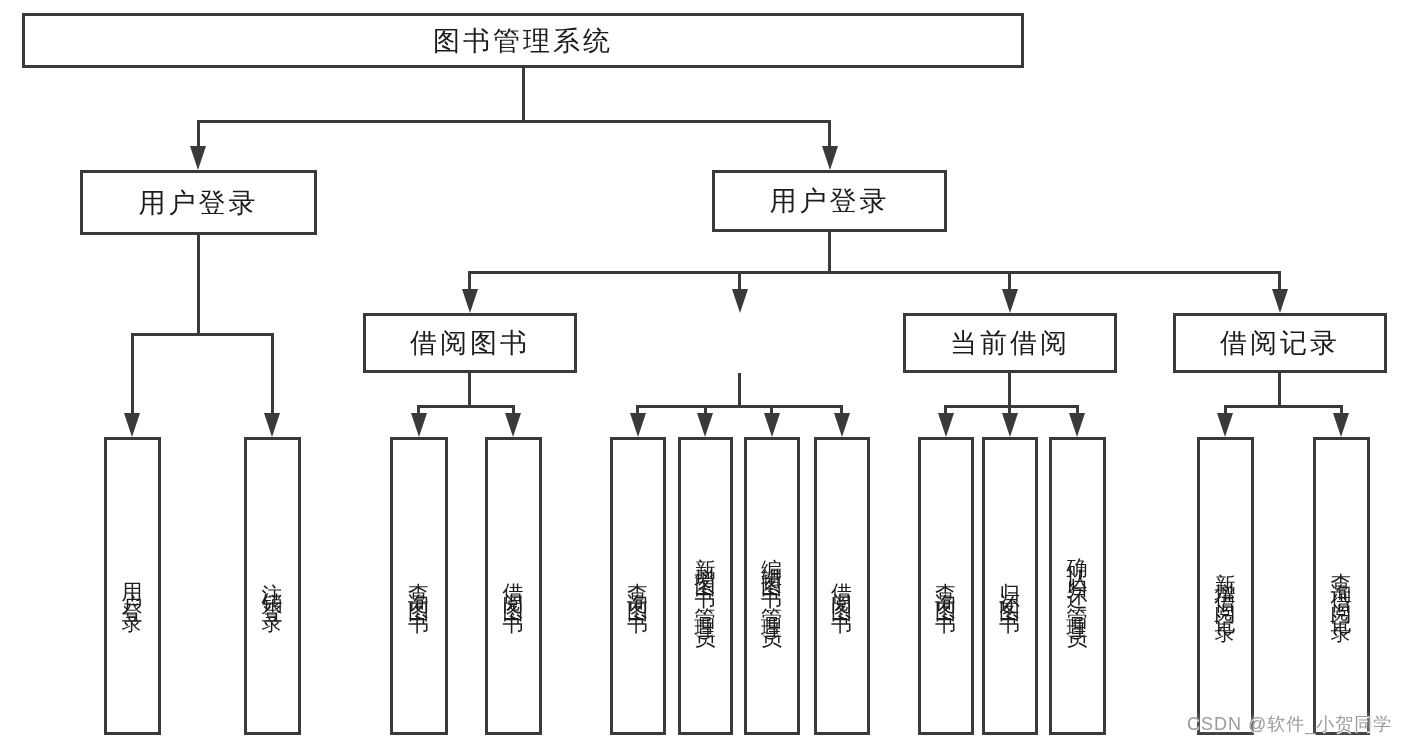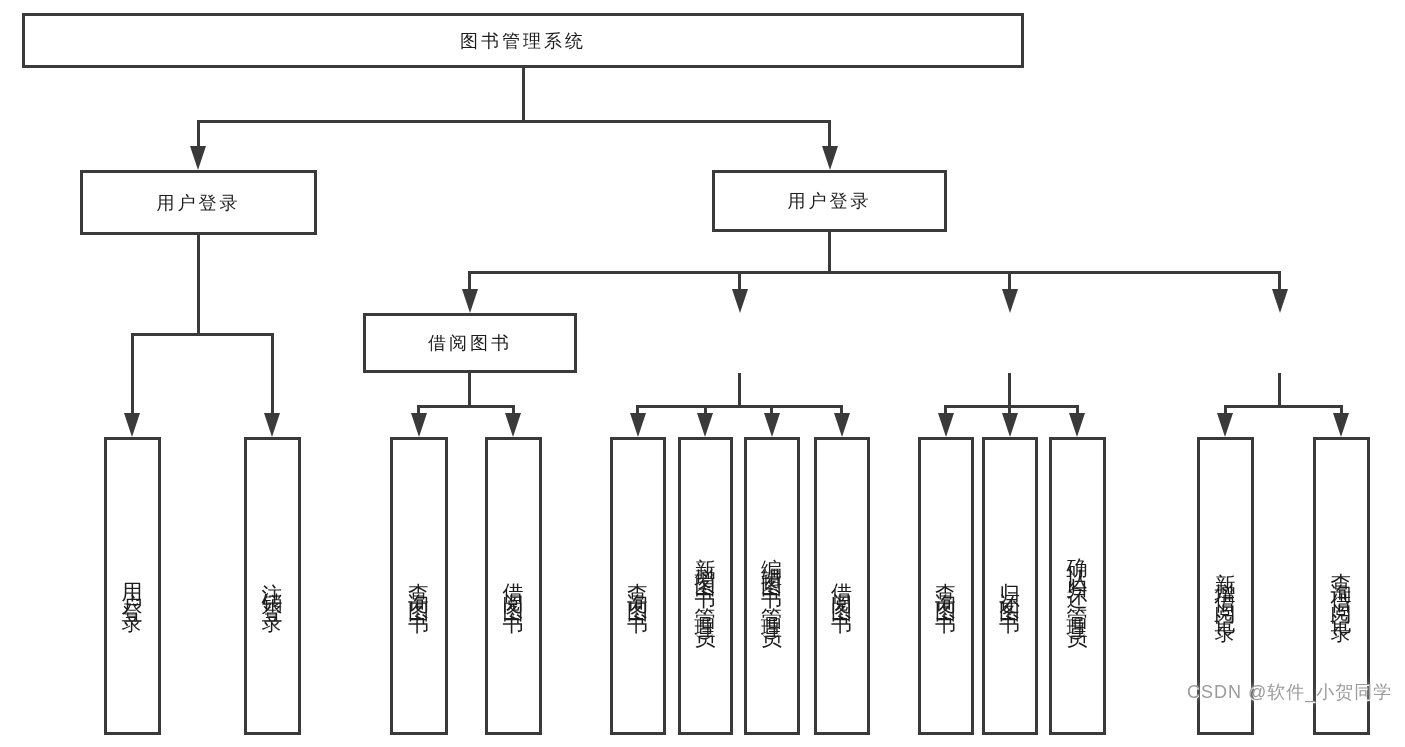--- a/index.html
+++ b/index.html
@@ -6,21 +6,21 @@
   .stage {
     position:relative; width:1405px; height:747px; background:#ffffff;
     font-family:"Liberation Sans", sans-serif; overflow:hidden;
   }
   .box {
     position:absolute; box-sizing:border-box;
     border:3px solid #3a3a3a; background:#ffffff;
     display:flex; align-items:center; justify-content:center;
     color:#1c1c1c;
   }
-  .box-h { font-size:18px; letter-spacing:3px; white-space:nowrap; }
+  .box-h { font-size:27px; letter-spacing:3px; white-space:nowrap; }
   .box-v {
     writing-mode:vertical-rl; text-orientation:mixed;
     font-size:21px; letter-spacing:10px; line-height:1;
   }
   .vl { position:absolute; width:3px; background:#3a3a3a; }
   .hl { position:absolute; height:3px; background:#3a3a3a; }
   .ar {
     position:absolute; width:0; height:0;
     border-left:8px solid transparent; border-right:8px solid transparent;
     border-top:24px solid #3a3a3a;
@@ -53,20 +53,22 @@
   <div class="vl" style="left:468px;  top:271px; height:21px;"></div>
   <div class="ar" style="left:462px;  top:289px;"></div>
   <div class="vl" style="left:738px;  top:271px; height:21px;"></div>
   <div class="ar" style="left:732px;  top:289px;"></div>
   <div class="vl" style="left:1008px; top:271px; height:21px;"></div>
   <div class="ar" style="left:1002px; top:289px;"></div>
   <div class="vl" style="left:1278px; top:271px; height:21px;"></div>
   <div class="ar" style="left:1272px; top:289px;"></div>
 
   <div class="box box-h" style="left:363px; top:313px; width:214px; height:60px;">借阅图书</div>
+  <div class="box box-h" style="left:903px; top:313px; width:214px; height:60px;">当前借阅</div>
+  <div class="box box-h" style="left:1173px; top:313px; width:214px; height:60px;">借阅记录</div>
 
   <div class="vl" style="left:197px; top:235px; height:98px;"></div>
   <div class="hl" style="left:131px; top:333px; width:143px;"></div>
   <div class="vl" style="left:131px; top:333px; height:84px;"></div>
   <div class="ar" style="left:124px; top:413px;"></div>
   <div class="vl" style="left:271px; top:333px; height:84px;"></div>
   <div class="ar" style="left:264px; top:413px;"></div>
 
   <div class="vl" style="left:468px; top:373px; height:32px;"></div>
   <div class="hl" style="left:418px; top:405px; width:97px;"></div>
@@ -113,15 +115,15 @@
   <div class="box box-v" style="left:744px; top:437px; width:56px; height:298px;">编辑图书（管理员）</div>
   <div class="box box-v" style="left:814px; top:437px; width:56px; height:298px;">借阅图书</div>
 
   <div class="box box-v" style="left:918px; top:437px; width:56px; height:298px;">查询图书</div>
   <div class="box box-v" style="left:982px; top:437px; width:56px; height:298px;">归还图书</div>
   <div class="box box-v" style="left:1049px; top:437px; width:57px; height:298px;">确认归还（管理员）</div>
 
   <div class="box box-v" style="left:1197px; top:437px; width:57px; height:298px;">新增借阅记录</div>
   <div class="box box-v" style="left:1313px; top:437px; width:57px; height:298px;">查询借阅记录</div>
 
-  <div class="watermark" style="left:1187px; top:680px;">CSDN @软件_小贺同学</div>
+  <div class="watermark" style="left:1187px; top:712px;">CSDN @软件_小贺同学</div>
 
 </div>
 
 </body></html>

